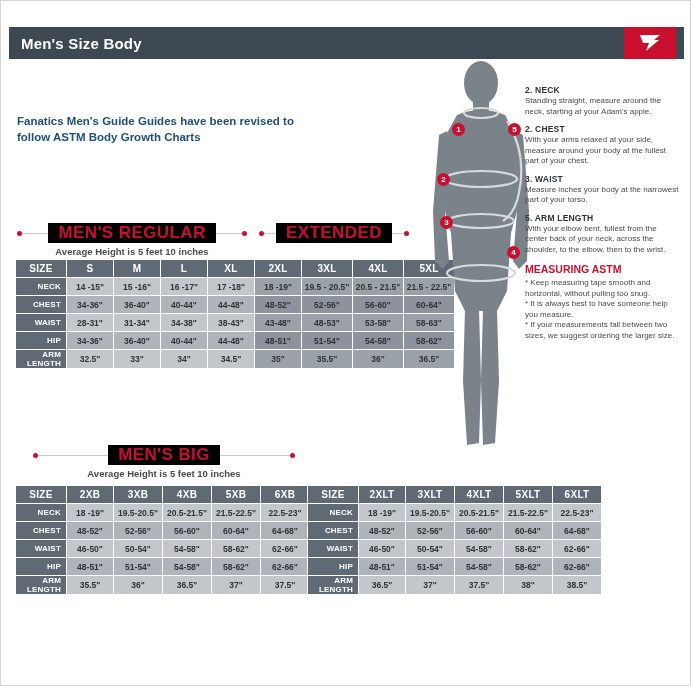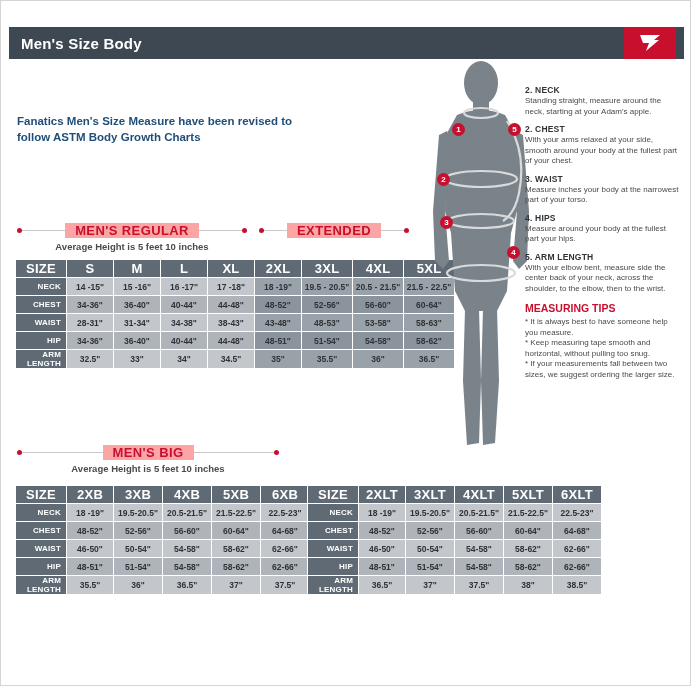--- a/index.html
+++ b/index.html
@@ -34,42 +34,42 @@
 
   
   .intro{
     position:absolute;left:16px;top:112px;width:300px;
     color:#1f4e79;font-size:11.5px;font-weight:bold;line-height:16px;
   }
 
   
   .sec{position:absolute;display:flex;flex-direction:column;align-items:center;}
   .sec-title{
-    color:#c8102e;font-size:13px;font-weight:bold;letter-spacing:.4px;
-    padding:0 10px;background:#fca5a5;
+    color:#c8102e;font-size:17px;font-weight:bold;letter-spacing:.4px;
+    padding:0 10px;background:#000000;
   }
   .sec-row{display:flex;align-items:center;width:100%;}
   .hline{flex:1;height:1px;background:#c9c9c9;}
   .dot{width:5px;height:5px;border-radius:50%;background:#c8102e;flex:0 0 auto;}
   .sec-sub{
     font-size:9.5px;color:#4a4a4a;margin-top:3px;font-weight:bold;
   }
 
   
   table{border-collapse:collapse;}
   .tbl{position:absolute;font-size:8.5px;}
   .tbl td,.tbl th{
     border:1px solid #ffffff;
     text-align:center;
     padding:0;
     height:17px;
     font-weight:bold;
     color:#ffffff;
   }
-  .tbl .hdr td{background:#5f6a74;color:#ffffff;font-size:13px;letter-spacing:.3px;}
+  .tbl .hdr td{background:#5f6a74;color:#ffffff;font-size:10px;letter-spacing:.3px;}
   .tbl .lbl{background:#5f6a74;color:#ffffff;text-align:right;padding-right:5px;font-size:8px;letter-spacing:.2px;}
   .tbl .cell-a{background:#c3c7cb;color:#2f3337;font-weight:bold;}
   .tbl .cell-b{background:#aeb4b9;color:#2f3337;font-weight:bold;}
   .tbl .cell-ext-a{background:#9aa2a9;color:#2f3337;}
   .tbl .cell-ext-b{background:#8b949c;color:#2f3337;}
 
   
   .figure{position:absolute;left:410px;top:60px;width:140px;height:400px;}
 
   
@@ -96,21 +96,21 @@
     <div class="header-title">Men's Size Body</div>
     <div class="logo">
       <span>
         <svg width="26" height="18" viewBox="0 0 26 18">
           <path d="M3 1 L23 1 L17 6 L22 6 L9 17 L12 9 L6 9 Z" fill="#ffffff"></path>
         </svg>
       </span>
     </div>
   </div>
 
-  <div class="intro">Fanatics Men's Size Measure have been revised to follow ASTM Body Growth Charts</div>
+  <div class="intro">Fanatics Men's Guide Guides have been revised to follow ASTM Body Growth Charts</div>
 
   <div class="sec" style="left:16px;top:222px;width:230px;">
     <div class="sec-row">
       <span class="dot"></span>
       <span class="hline"></span>
       <span class="sec-title">MEN'S REGULAR</span>
       <span class="hline"></span>
       <span class="dot"></span>
     </div>
     <div class="sec-sub">Average Height is 5 feet 10 inches</div>
@@ -190,21 +190,21 @@
           <td class="cell-a" style="width:46px">34"</td>
           <td class="cell-a" style="width:46px">34.5"</td>
           <td class="cell-ext-a" style="width:46px">35"</td>
           <td class="cell-ext-a" style="width:50px">35.5"</td>
           <td class="cell-ext-a" style="width:50px">36"</td>
           <td class="cell-ext-a" style="width:50px">36.5"</td>
         </tr>
       </tbody>
     </table>
 
-  <div class="sec" style="left:16px;top:444px;width:262px;">
+  <div class="sec" style="left:32px;top:444px;width:262px;">
     <div class="sec-row">
       <span class="dot"></span>
       <span class="hline"></span>
       <span class="sec-title">MEN'S BIG</span>
       <span class="hline"></span>
       <span class="dot"></span>
     </div>
     <div class="sec-sub">Average Height is 5 feet 10 inches</div>
   </div>
 
@@ -342,36 +342,32 @@
   </div>
 
   <div class="htm">
     <div id="htm-items">
         <div class="htm-item">
           <div class="htm-h">2. NECK</div>
           <div class="htm-b">Standing straight, measure around the neck, starting at your Adam's apple.</div>
         </div>
         <div class="htm-item">
           <div class="htm-h">2. CHEST</div>
-          <div class="htm-b">With your arms relaxed at your side, smooth around your body at the fullest part of your chest.</div>
+          <div class="htm-b">With your arms relaxed at your side, measure around your body at the fullest part of your chest.</div>
         </div>
         <div class="htm-item">
           <div class="htm-h">3. WAIST</div>
           <div class="htm-b">Measure inches your body at the narrowest part of your torso.</div>
         </div>
         <div class="htm-item">
-          <div class="htm-h">4. HIPS</div>
-          <div class="htm-b">Measure around your body at the fullest part your hips.</div>
-        </div>
-        <div class="htm-item">
           <div class="htm-h">5. ARM LENGTH</div>
-          <div class="htm-b">With your elbow bent, measure side the center back of your neck, across the shoulder, to the elbow, then to the wrist.</div>
+          <div class="htm-b">With your elbow bent, fullest from the center back of your neck, across the shoulder, to the elbow, then to the wrist.</div>
         </div>
       </div>
-    <div class="tips-title">MEASURING TIPS</div>
+    <div class="tips-title">MEASURING ASTM</div>
     <div id="htm-tips">
+        <div class="tips">* Keep measuring tape smooth and horizontal, without pulling too snug.</div>
         <div class="tips">* It is always best to have someone help you measure.</div>
-        <div class="tips">* Keep measuring tape smooth and horizontal, without pulling too snug.</div>
         <div class="tips">* If your measurements fall between two sizes, we suggest ordering the larger size.</div>
       </div>
   </div>
 
 </div>
 
 </body></html>

